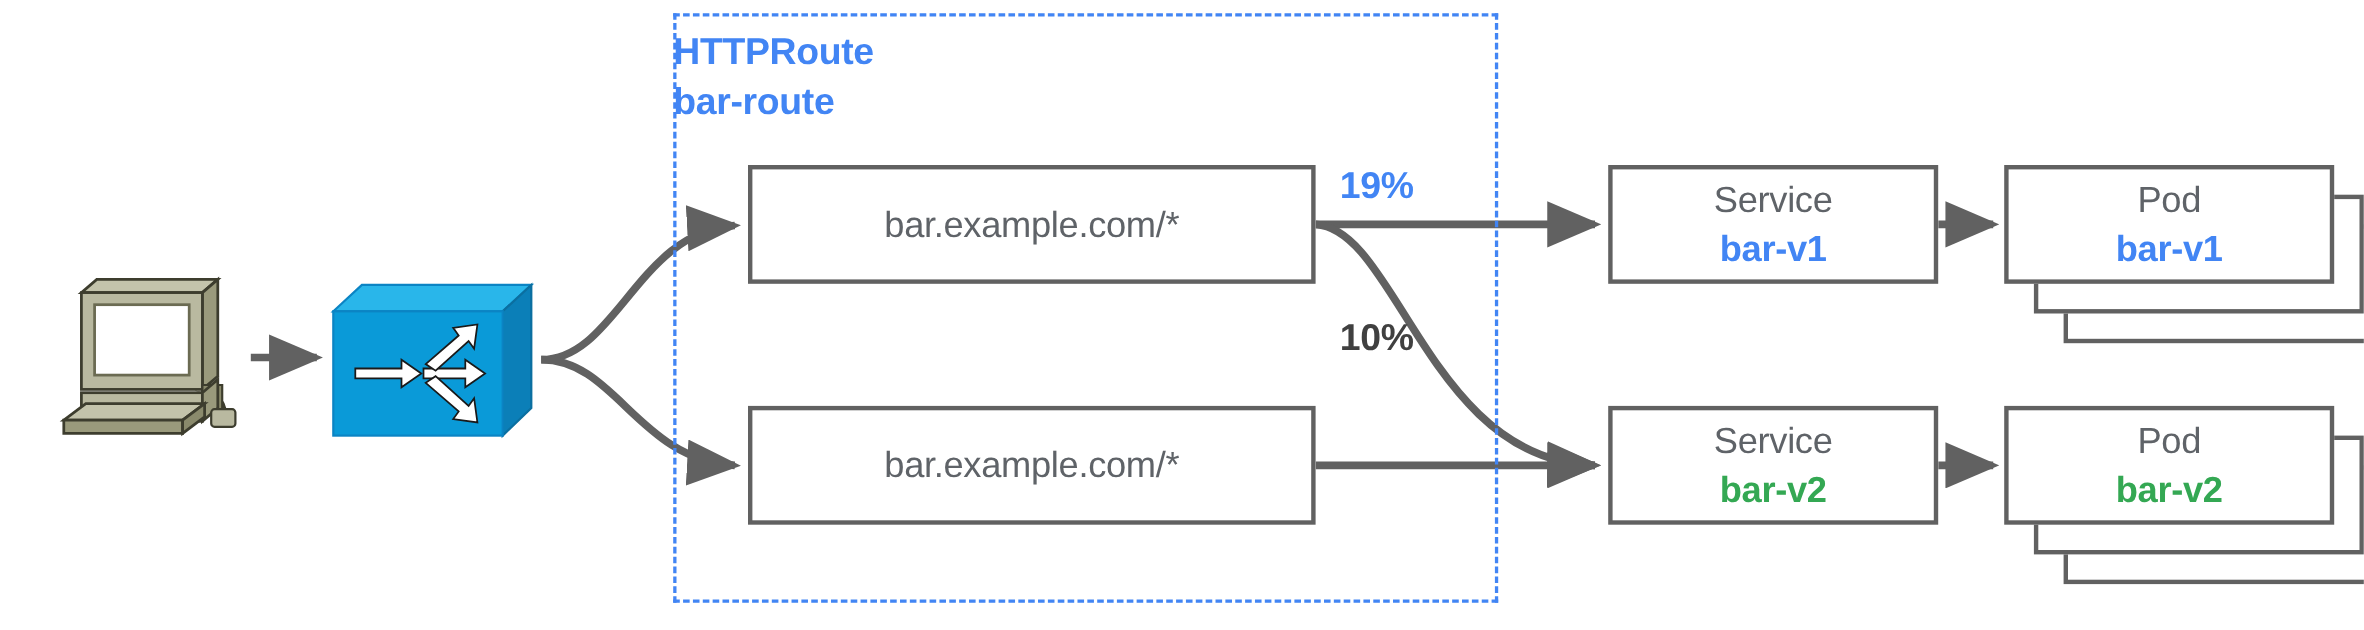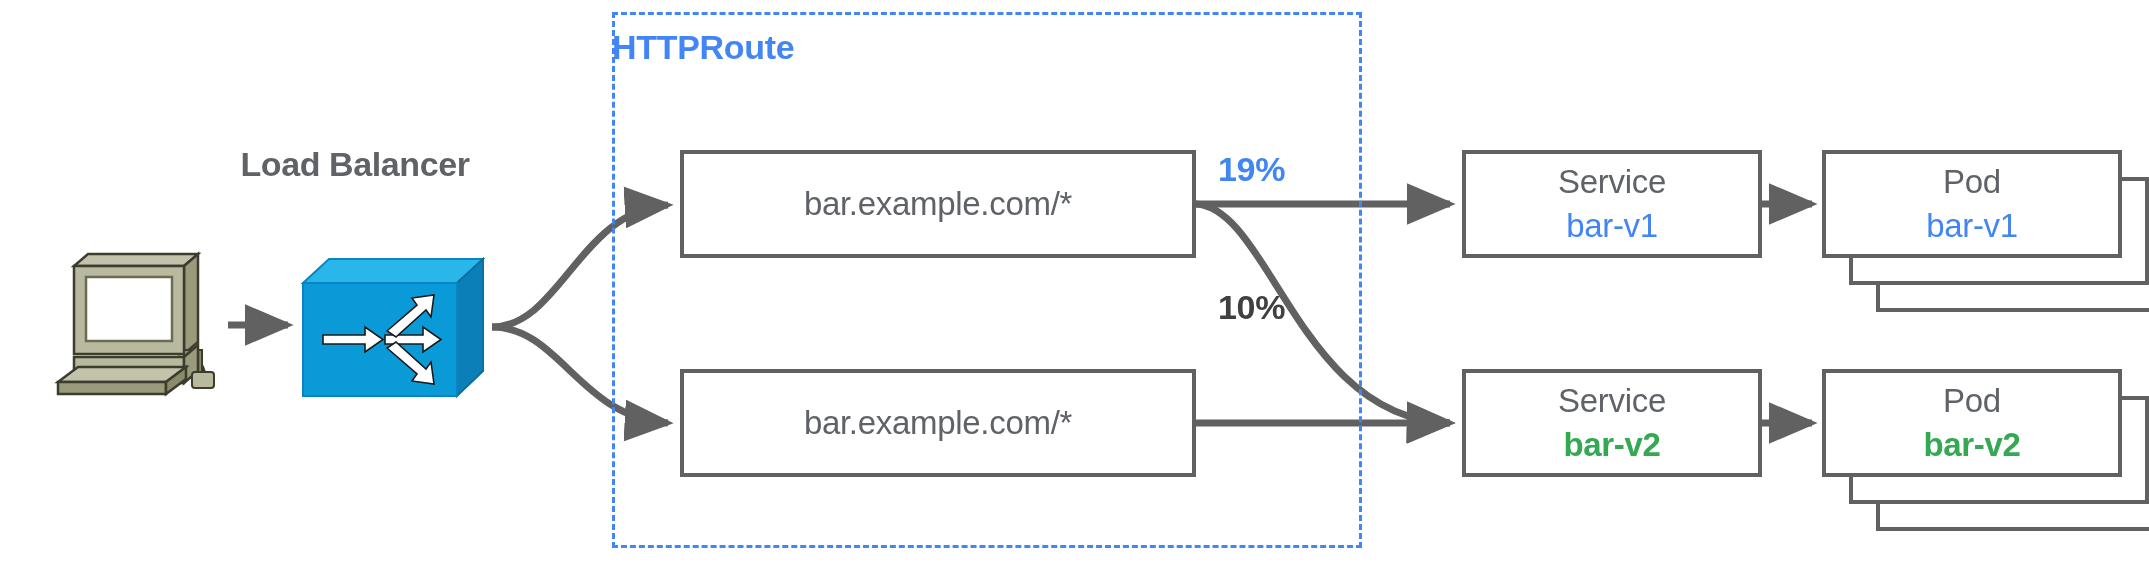--- a/index.html
+++ b/index.html
@@ -65,21 +65,21 @@
     display: flex;
     flex-direction: column;
     align-items: center;
     justify-content: center;
     color: #5f6368;
     font-size: 33px;
     line-height: 44px;
     letter-spacing: -0.3px;
   }
   .box .line2 { display: block; }
-  .box-accent-blue { color: #4285f4; font-weight: normal; }
+  .box-accent-blue { color: #4285f4; font-weight: bold; }
   .box-accent-green { color: #34a853; font-weight: bold; }
 
   
   #route-box-1 { left: 680px; top: 150px; width: 516px; height: 108px; }
   #route-box-2 { left: 680px; top: 369px; width: 516px; height: 108px; }
 
   
   #service-box-v1 { left: 1462px; top: 150px; width: 300px; height: 108px; }
   #service-box-v2 { left: 1462px; top: 369px; width: 300px; height: 108px; }
 
@@ -230,25 +230,25 @@
         <polygon points="24,80 66,80 66,72 84,84.5 66,97 66,89 24,89"></polygon>
 
         <polygon points="86,80 124,80 124,72 142,84.5 124,97 124,89 86,89"></polygon>
 
         <polygon points="88,76 118,50 113,43 135,40 132,62 127,55 97,82"></polygon>
 
         <polygon points="88,93 118,119 113,126 135,129 132,107 127,114 97,87"></polygon>
       </g>
     </svg>
 
-    <div id="load-balancer-label" class="plain-label">Load Balancer</div>
 
     <div class="route-group"></div>
     <div class="route-group-title">
       <span>HTTPRoute</span>
+      <span class="l2">bar-route</span>
     </div>
 
     <div id="route-box-1" class="box">
       <span>bar.example.com/*</span>
     </div>
 
     <div id="route-box-2" class="box">
       <span>bar.example.com/*</span>
     </div>
 

